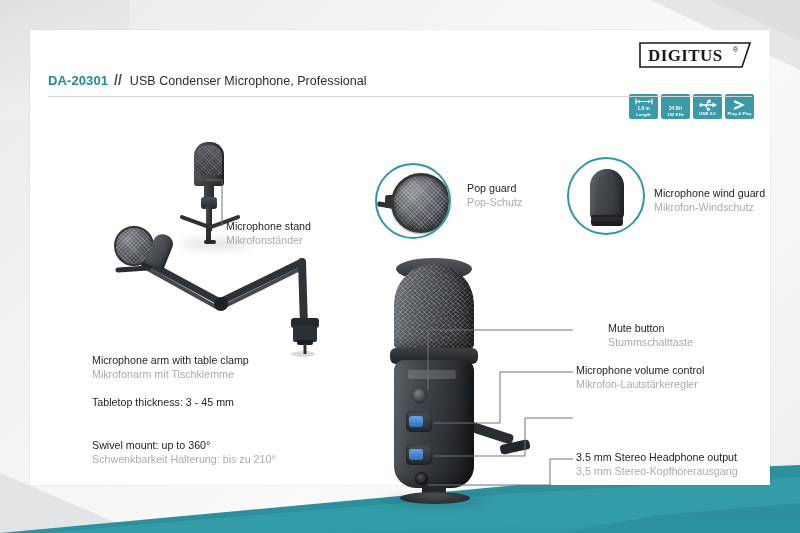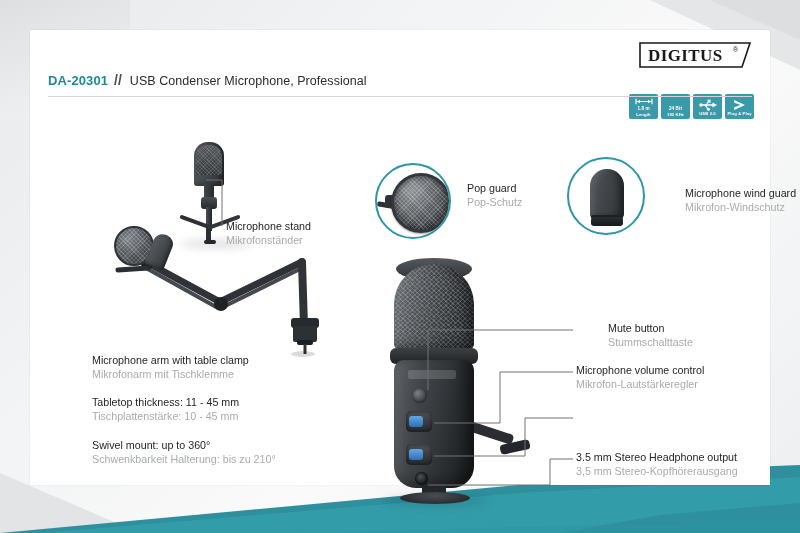--- a/index.html
+++ b/index.html
@@ -49,21 +49,21 @@
   .ptitle{color:#2b2b2b;font-size:12.5px;margin-left:5px;letter-spacing:.05px;}
   .rule{position:absolute;left:18px;top:66px;width:704px;height:1px;background:#d2d4d6;}
 
   
   .tb{position:absolute;}
   .en{color:#262626;font-size:10.7px;line-height:13.6px;white-space:nowrap;}
   .de{color:#a9abad;font-size:10.7px;line-height:13.6px;white-space:nowrap;}
 
   .lbl-stand{left:196px;top:190px;}
   .lbl-pop{left:437px;top:152px;}
-  .lbl-wind{left:655px;top:157px;}
+  .lbl-wind{left:624px;top:157px;}
 
   .spec{position:absolute;left:62px;}
   .s1{top:324px;} .s2{top:366px;} .s3{top:409px;} .s4{top:451px;}
 
   .callout{position:absolute;left:546px;}
   .c1{top:292px;margin-left:32px;} .c2{top:334px;} .c3{top:380px;} .c4{top:421px;}
 
   
   .leaders{position:absolute;left:0;top:0;width:800px;height:533px;pointer-events:none;}
 
@@ -342,22 +342,21 @@
     <div class="tb lbl-wind">
       <div class="en">Microphone wind guard</div>
       <div class="de">Mikrofon-Windschutz</div>
     </div>
 
     <div class="spec s1">
       <div class="en">Microphone arm with table clamp</div>
       <div class="de">Mikrofonarm mit Tischklemme</div>
     </div>
     <div class="spec s2">
-      <div class="en">Tabletop thickness: 11 - 45 mm</div>
-      <div class="de">Tischplattenstärke: 10 - 45 mm</div>
+      <div class="en">Tabletop thickness: 3 - 45 mm</div>
     </div>
     <div class="spec s3">
       <div class="en">Swivel mount: up to 360°</div>
       <div class="de">Schwenkbarkeit Halterung: bis zu 210°</div>
     </div>
 
     <div class="callout c1">
       <div class="en">Mute button</div>
       <div class="de">Stummschalttaste</div>
     </div>

